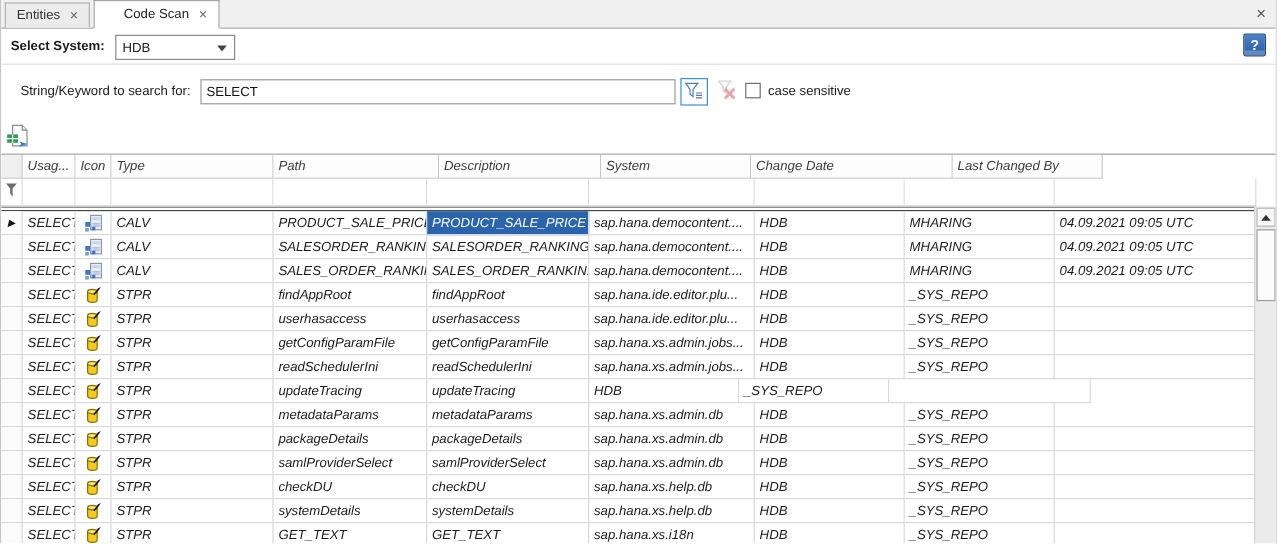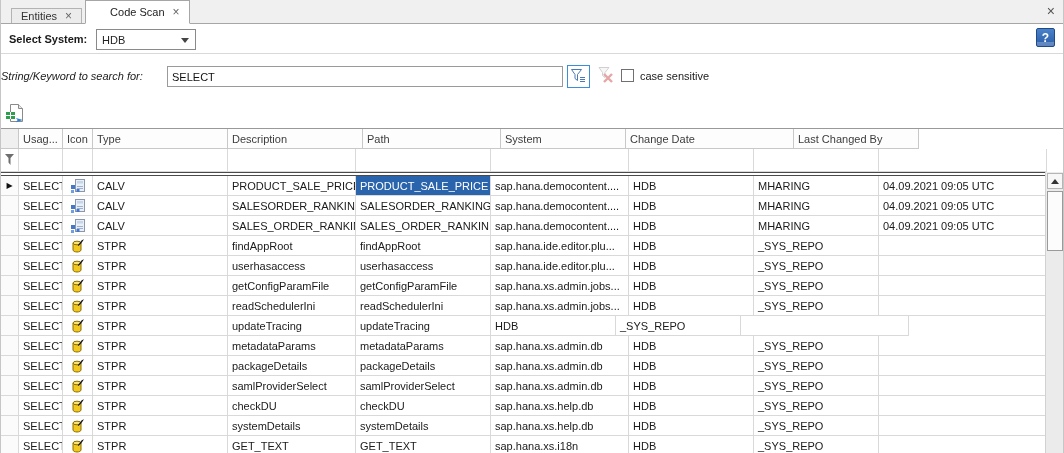--- a/index.html
+++ b/index.html
@@ -4,59 +4,59 @@
 <style>
   * { margin:0; padding:0; box-sizing:border-box; }
   html,body { background:#fff; }
   body { font-family:"Liberation Sans", sans-serif; font-size:11px; color:#222; }
   .app { position:relative; width:1064px; height:453px; overflow:hidden; background:#fff;
          border-left:1px solid #c6c6c6; border-right:1px solid #c6c6c6; }
 
   
   .tabbar { position:relative; height:24px; background:#f0f0f0; border-bottom:1px solid #a6a6a6; display:flex; align-items:flex-end; }
   .tab { display:flex; align-items:center; gap:8px; padding:0 9px; cursor:default; }
-  .tab-inactive { height:15px; margin-left:10px; background:#ececec; border:1px solid #b3b3b3; border-bottom:none; color:#333;align-items:center; }
+  .tab-inactive { height:21px; margin-left:3px; background:#ececec; border:1px solid #b3b3b3; border-bottom:none; color:#333;align-items:center; }
   .tab-active { height:24px; margin-left:3px; background:#fff; border:1px solid #a6a6a6; border-bottom:1px solid #fff; margin-bottom:-1px; z-index:2;padding-left:24px; }
   .tab-close { color:#666; font-size:12px; line-height:10px; }
   .win-close { position:absolute; right:8px; top:4px; color:#555; font-size:14px; line-height:14px; }
 
   
   .system-row { position:relative; height:30px; background:#fff; border-bottom:1px solid #d9d9d9;padding-left:24px; }
   .sys-label { position:absolute; left:8px; top:9px; font-weight:bold; color:#1a1a1a; }
   .dropdown { position:absolute; left:95px; top:5px; width:100px; height:21px; background:#fff; border:1px solid #8a8a8a;
               display:flex; align-items:center; padding-left:5px; }
   .dropdown .caret { position:absolute; right:6px; top:8px; width:0; height:0;
               border-left:4px solid transparent; border-right:4px solid transparent; border-top:5px solid #444; }
   .help-btn { position:absolute; right:8px; top:4px; width:19px; height:19px;
               background:linear-gradient(#4a82c8,#2a5ca8); border:1px solid #1e4a8a; border-radius:2px;
               color:#fff; font-weight:bold; font-size:12px; display:flex; align-items:center; justify-content:center;
               box-shadow:inset 0 -4px 0 rgba(255,255,255,.25); }
 
   
   .search-panel { position:relative; height:46px; background:#fff; }
-  .search-label { position:absolute; left:0; top:16px; color:#1a1a1a;font-style:italic; }
+  .search-label { position:absolute; left:16px; top:16px; color:#1a1a1a; }
   .search-input { position:absolute; left:166px; top:12px; width:396px; height:21px; border:1px solid #9a9a9a;
                   font-family:"Liberation Sans", sans-serif; font-size:11px; padding:0 4px; color:#111; outline:none; }
   .icon-btn { position:absolute; top:11px; width:23px; height:23px; background:#fff; border:none;
               display:flex; align-items:center; justify-content:center; padding:0; }
   .btn-funnel { left:566px; border:1px solid #3a8edb; }
   .btn-clearx { left:593px; }
   .checkbox { position:absolute; left:620px; top:15px; width:13px; height:13px; background:#fff; border:1px solid #707070; }
   .cb-label { position:absolute; left:639px; top:16px; color:#1a1a1a; }
   .scan-btn { position:absolute; left:706px; top:10px; width:128px; height:23px; background:#fff; border:1px solid #9a9a9a;
               display:flex; align-items:center; justify-content:center; gap:8px;
               font-family:"Liberation Sans", sans-serif; font-size:11.5px; color:#1a1a1a; }
 
   
   .toolbar { position:relative; height:28px; background:#fff; }
   .export-icon { position:absolute; left:4px; top:3px; }
 
   
   .grid { position:relative; border-top:1px solid #999; background:#fff; }
-  .row { display:flex; }
+  .row { display:flex;font-style:italic; }
   .cell { flex:none; border-right:1px solid #d9d9d9; border-bottom:1px solid #d9d9d9;
           padding:0 3px 0 4px; display:flex; align-items:center; white-space:nowrap; overflow:hidden; }
   .w0{width:18px} .w1{width:44px} .w2{width:30px} .w3{width:135px} .w4{width:128px}
   .w5{width:135px} .w6{width:138px} .w7{width:125px} .w8{width:125px} .w9{width:168px}
   .hdr .cell { height:20px; border-right:1px solid #c8c8c8; border-bottom:1px solid #c8c8c8; color:#3c3c3c; background:#fdfdfd; }
   .hdr .corner { background:#f0f0f0; }
   .flt .cell { height:23px; background:#fff; }
   .flt .corner { justify-content:center; padding:0; }
   .dbl-line { width:1046px; height:4px; background:#fff; border-top:1px solid #4a4a4a; border-bottom:1px solid #4a4a4a; }
   .data .cell { height:20px; color:#1a1a1a; }
@@ -138,22 +138,22 @@
     </span>
   </div>
 
   <div class="grid">
 
     <div class="row hdr">
       <div class="cell w0 corner"></div>
       <div class="cell w1">Usag...</div>
       <div class="cell w2">Icon</div>
       <div class="cell w3">Type</div>
+      <div class="cell w6">Path</div>
       <div class="cell w5">Description</div>
-      <div class="cell w6">Path</div>
       <div class="cell w7">System</div>
       <div class="cell w9">Change Date</div>
       <div class="cell w8">Last Changed By</div>
     </div>
 
     <div class="row flt">
       <div class="cell w0 corner">
         <span>
           <svg width="11" height="13" viewBox="0 0 11 13">
               <path d="M1 1 h9 l-3.5 4 v7 l-2 -2.5 V5 Z" fill="#6e6e6e"></path>

